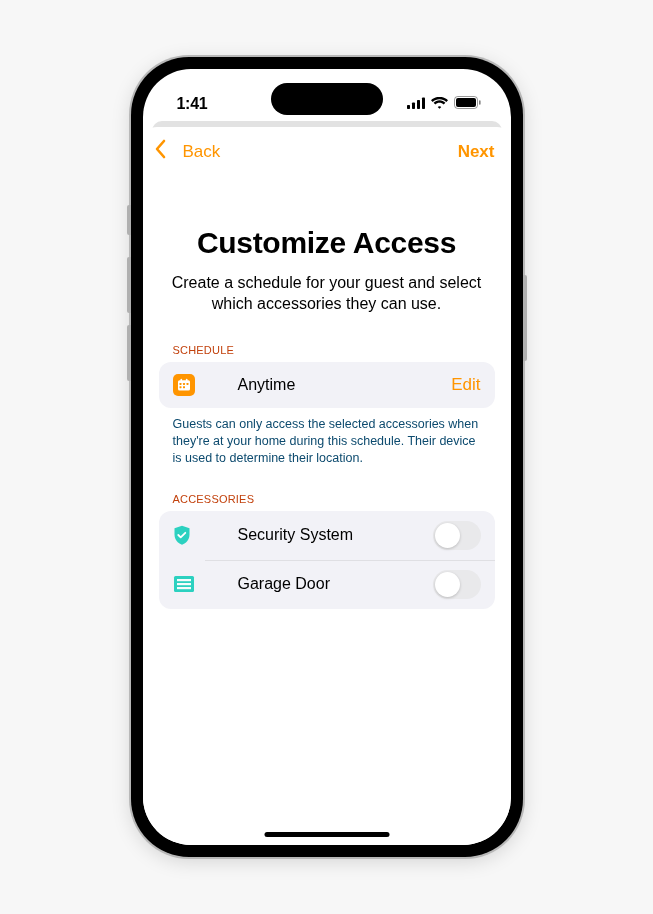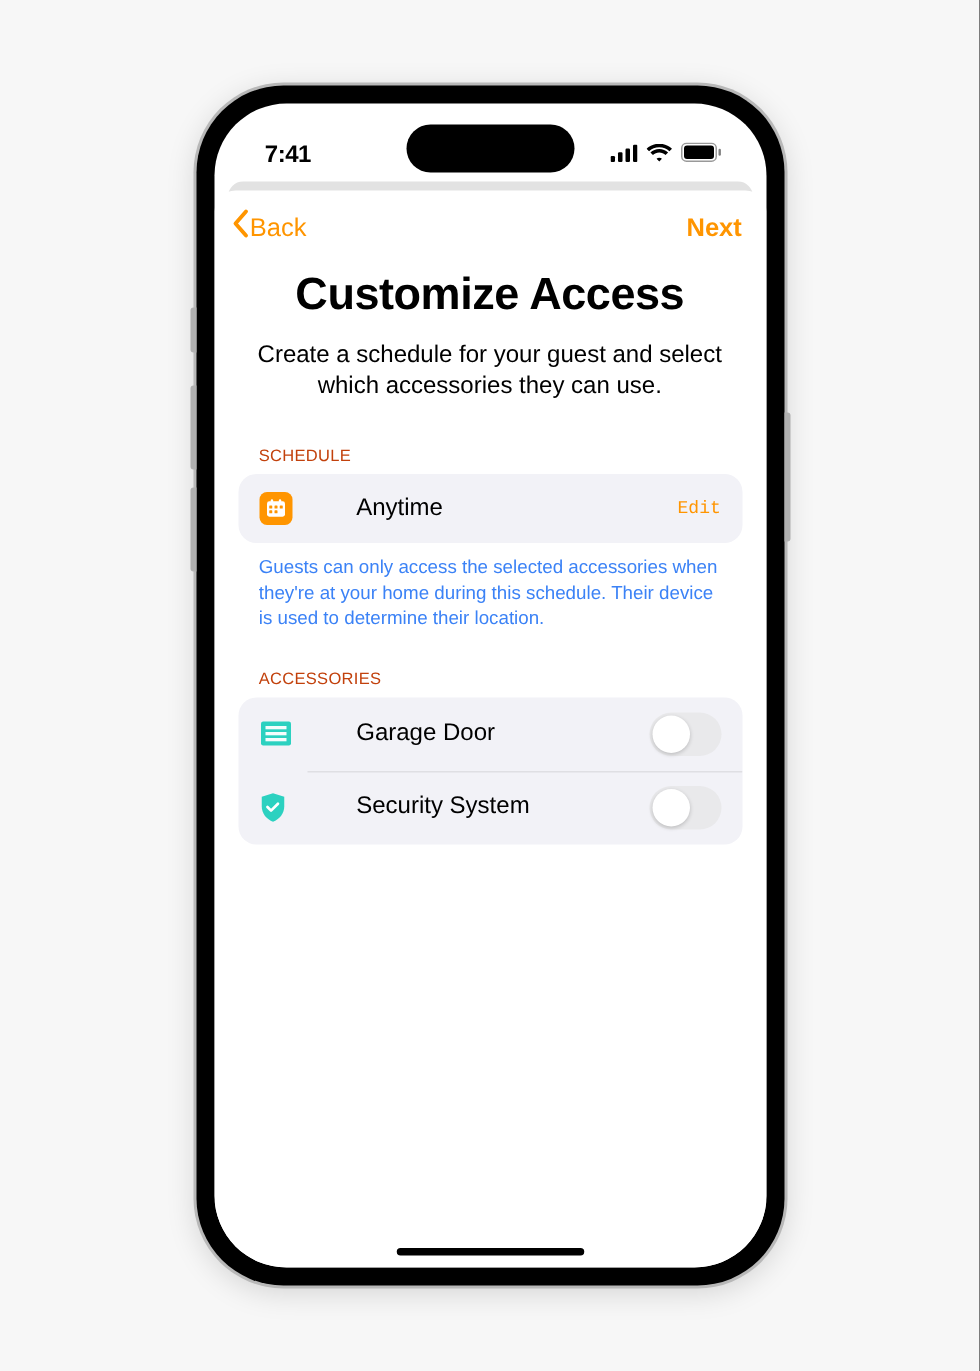--- a/index.html
+++ b/index.html
@@ -88,38 +88,39 @@
       align-items: center;
       justify-content: space-between;
       padding: 12px 16px 6px 10px;
     }
     .nav-back {
       display: flex;
       align-items: center;
       color: #ff9500;
       font-size: 17px;
       font-weight: 400;
-      gap: 0;
+      gap: 16px;
     }
     .nav-next {
       color: #ff9500;
       font-size: 17px;
       font-weight: 600;
       padding-left: 48px;
     }
     .title-block {
       padding: 10px 28px 22px;
       text-align: center;
     }
     .title {
       font-size: 30px;
       font-weight: 700;
       letter-spacing: -0.3px;
       margin-bottom: 12px;
       color: #000;
+      margin-top: 46px;
     }
     .subtitle {
       font-size: 16px;
       line-height: 1.32;
       color: #000;
       font-weight: 400;
     }
     .content {
       padding: 0 16px;
     }
@@ -160,26 +161,25 @@
       flex-shrink: 0;
     }
     .row-label {
       font-size: 16px;
       color: #000;
       flex: 1;
       margin-left: 31px;
     }
     .row-action {
       color: #ff9500;
-      font-size: 12px;
-      font-family: Liberation Mono, monospace;
+      font-size: 17px;
     }
     .section-footer {
       font-size: 12.5px;
-      color: #3b82f6;
+      color: #0c4a6e;
       padding: 8px 14px 18px;
       line-height: 1.35;
     }
     .toggle {
       width: 48px;
       height: 29px;
       border-radius: 29px;
       position: relative;
       flex-shrink: 0;
     }
@@ -222,21 +222,21 @@
 <div class="phone-frame">
   <div class="phone-button-left-1"></div>
   <div class="phone-button-left-2"></div>
   <div class="phone-button-left-3"></div>
   <div class="phone-button-right"></div>
 
   <div class="screen">
     <div class="dynamic-island"></div>
 
     <div class="status-bar">
-      <span>7:41</span>
+      <span>1:41</span>
       <div class="status-right">
         <span>
           <svg width="18" height="12" viewBox="0 0 18 12">
               <rect x="0" y="8" width="3" height="4" rx="0.8" fill="#000"></rect>
               <rect x="5" y="5.5" width="3" height="6.5" rx="0.8" fill="#000"></rect>
               <rect x="10" y="3" width="3" height="9" rx="0.8" fill="#000"></rect>
               <rect x="15" y="0.5" width="3" height="11.5" rx="0.8" fill="#000"></rect>
             </svg>
         </span>
         <span>
@@ -299,42 +299,42 @@
           </div>
         </div>
         <div class="section-footer">Guests can only access the selected accessories when they're at your home during this schedule. Their device is used to determine their location.</div>
 
         <div class="section-header">ACCESSORIES</div>
         <div class="card">
 
 
           <div class="row">
             <div class="row-icon">
+              <svg width="18" height="21" viewBox="0 0 18 21">
+                  <path d="M9 0.8 L16.5 3.2 V9.5 c0 5-3.3 8.7-7.5 10.3 C4.8 18.2 1.5 14.5 1.5 9.5 V3.2 Z" fill="#2cd1c0"></path>
+                  <path d="M5.3 10 l2.4 2.4 4.6-4.6" stroke="#fff" stroke-width="1.8" fill="none" stroke-linecap="round" stroke-linejoin="round"></path>
+                </svg>
+            </div>
+            <div class="row-label">Security System</div>
+            <div class="toggle toggle-off"></div>
+          </div>
+
+          <div class="row">
+            <div class="row-icon">
               <svg width="22" height="18" viewBox="0 0 22 18">
                   <rect x="1" y="1" width="20" height="16" rx="1.5" fill="#2cd1c0"></rect>
                   <rect x="4" y="4" width="14" height="2.2" fill="#fff" opacity="0.95"></rect>
                   <rect x="4" y="8" width="14" height="2.2" fill="#fff" opacity="0.95"></rect>
                   <rect x="4" y="12" width="14" height="2.2" fill="#fff" opacity="0.95"></rect>
                 </svg>
             </div>
             <div class="row-label">Garage Door</div>
             <div class="toggle toggle-off"></div>
           </div>
 
-          <div class="row">
-            <div class="row-icon">
-              <svg width="18" height="21" viewBox="0 0 18 21">
-                  <path d="M9 0.8 L16.5 3.2 V9.5 c0 5-3.3 8.7-7.5 10.3 C4.8 18.2 1.5 14.5 1.5 9.5 V3.2 Z" fill="#2cd1c0"></path>
-                  <path d="M5.3 10 l2.4 2.4 4.6-4.6" stroke="#fff" stroke-width="1.8" fill="none" stroke-linecap="round" stroke-linejoin="round"></path>
-                </svg>
-            </div>
-            <div class="row-label">Security System</div>
-            <div class="toggle toggle-off"></div>
-          </div>
-
         </div>
 
       </div>
 
       <div class="home-indicator"></div>
     </div>
 
   </div>
 </div>
 

